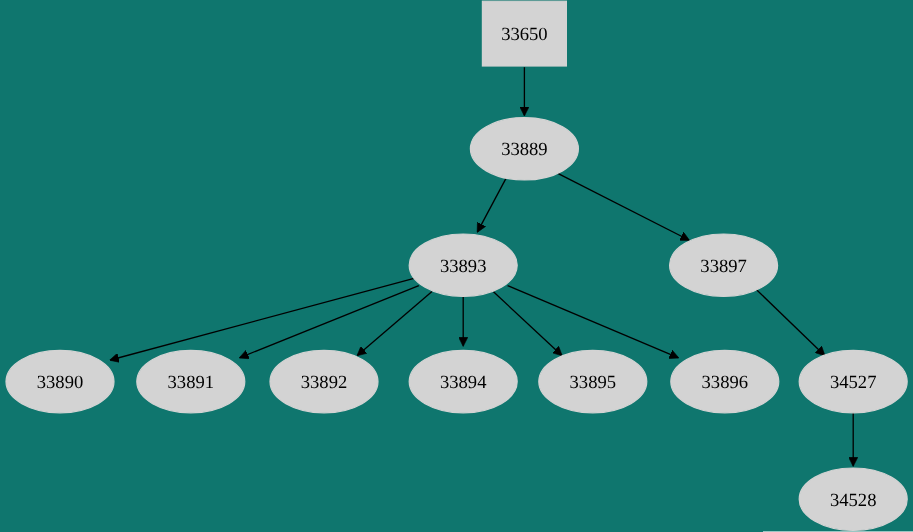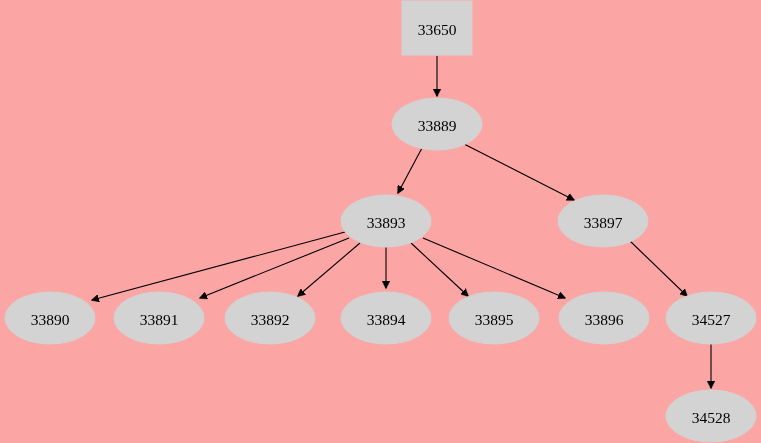--- a/index.html
+++ b/index.html
@@ -4,21 +4,21 @@
 <style>
   html, body {
     margin: 0;
     padding: 0;
     background: #ffffff;
   }
   #graph-canvas {
     position: relative;
     width: 761px;
     height: 443px;
-    background: #fca5a5;
+    background: #0f766e;
     overflow: hidden;
     font-family: "Liberation Serif", "DejaVu Serif", serif;
   }
   #graph-svg {
     position: absolute;
     top: 0;
     left: 0;
     width: 761px;
     height: 443px;
   }

